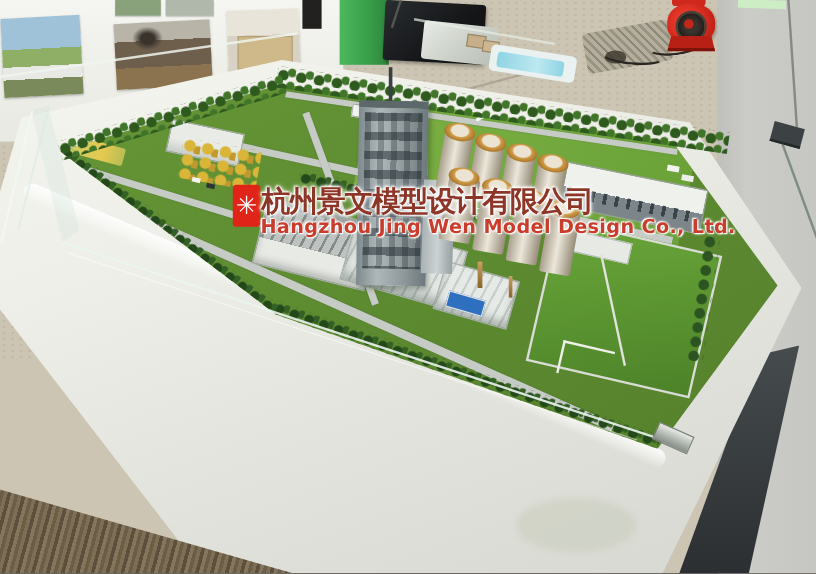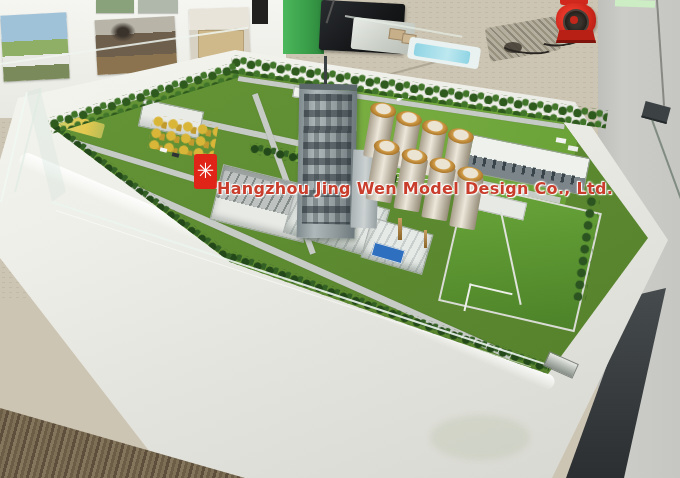--- a/index.html
+++ b/index.html
@@ -220,15 +220,16 @@
   <div class="hline" style="left:52px;top:201px;width:532px;height:2px;background:rgba(235,244,238,.9);transform:rotate(18.2deg);"></div>
   <div class="hline" style="left:56px;top:210px;width:500px;height:1px;background:rgba(255,255,255,.5);transform:rotate(18.2deg);"></div>
   <div class="vline" style="left:651px;top:120px;width:2px;height:264px;background:rgba(70,90,75,.55);transform:rotate(-20.1deg);"></div>
   <div class="abs" style="left:545px;top:357px;width:30px;height:14px;transform:rotate(24deg);border:1px solid #7d837d;
               background:linear-gradient(180deg,#e8eae6,#aab0aa 60%,#868c86);"></div>
 
   <div class="abs" style="left:194px;top:154px;width:23px;height:35px;background:#e02417;border-radius:3px;
               color:#fff;font-size:21px;line-height:35px;text-align:center;">
     <span>✳</span>
   </div>
+  <div class="wm-cn" style="left:218px;top:152px;font-size:24px;letter-spacing:-1px;white-space:nowrap;">杭州景文模型设计有限公司</div>
   <div class="wm-en" style="left:217px;top:179px;font-size:16px;letter-spacing:0.3px;white-space:nowrap;">Hangzhou Jing Wen Model Design Co., Ltd.</div>
 
 </div>
 
 </body></html>

